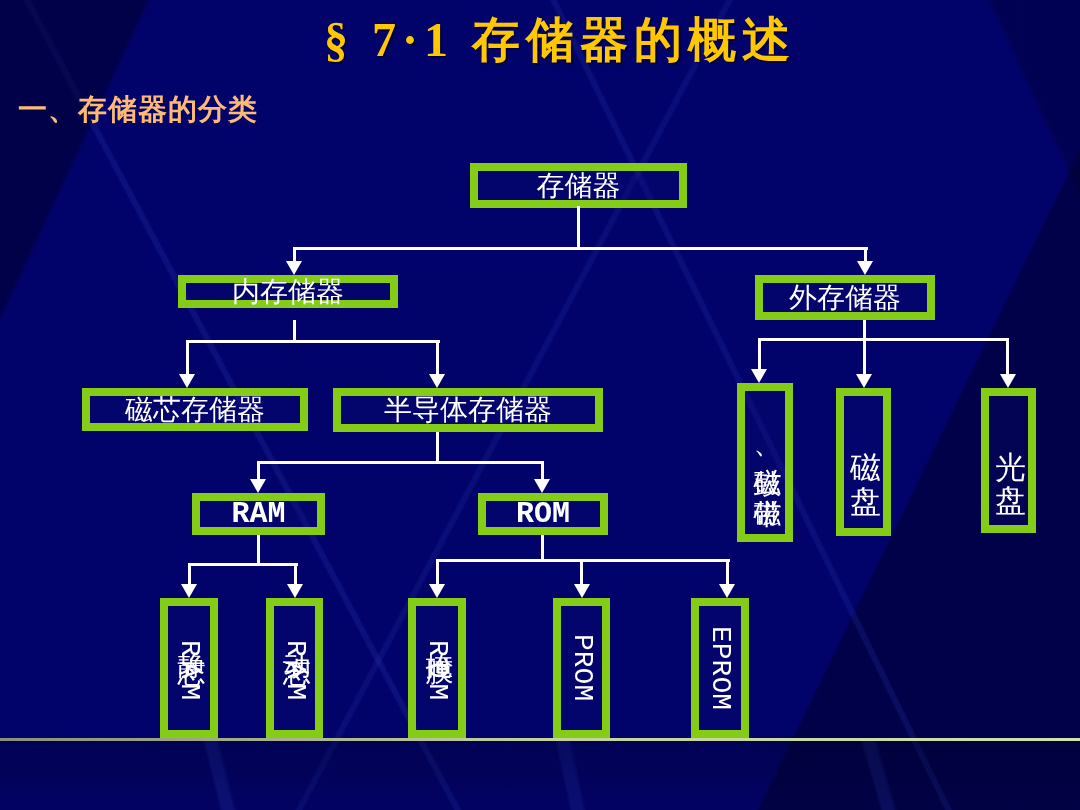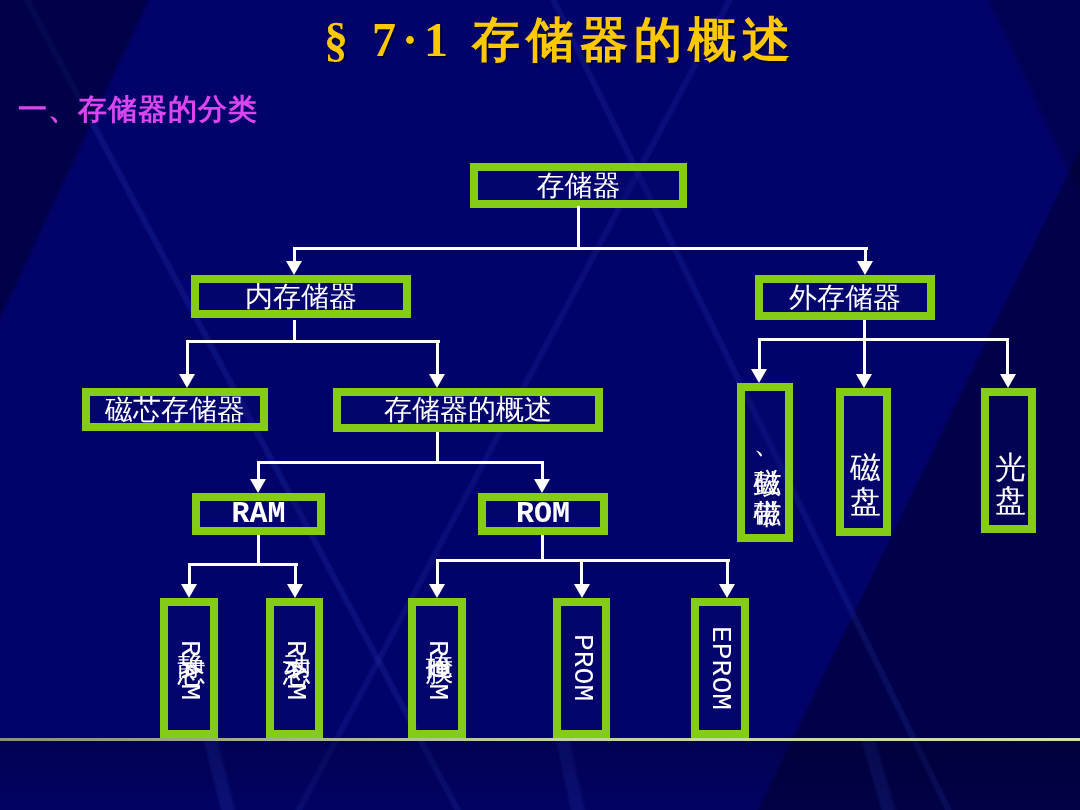--- a/index.html
+++ b/index.html
@@ -20,21 +20,21 @@
       linear-gradient(116deg, transparent 78%, rgba(0,0,35,0.45) 78.3%);
   }
   .title{
     position:absolute; left:0; top:8px; width:1080px; text-align:center;
     font-size:48px; font-weight:bold; letter-spacing:6px;
     color:#FFC800; text-shadow:2px 2px 0 rgba(0,0,0,0.4);margin-left:20px;
   }
   .heading{
     position:absolute; left:18px; top:90px;
     font-family:"Liberation Sans","DejaVu Sans",sans-serif;
-    font-size:29px; font-weight:bold; color:#d946ef; letter-spacing:1px;
+    font-size:29px; font-weight:bold; color:#fdba74; letter-spacing:1px;
   }
   .box{
     position:absolute; box-sizing:border-box;
     border:8px solid #84cc16; color:#FFFFFF;
     display:flex; align-items:center; justify-content:center;
     background:rgba(10,10,115,0.25);
   }
   .box .lbl{ font-size:28px; white-space:nowrap; }
   .box.mono .lbl{
     font-family:"Liberation Mono","DejaVu Sans Mono",monospace;
@@ -81,21 +81,21 @@
 
   <div>
     <div class="line" style="left:577px;top:206px;width:3px;height:44px"></div>
     <div class="line" style="left:293px;top:247px;width:575px;height:3px"></div>
     <div class="line" style="left:293px;top:250px;width:3px;height:12px"></div>
     <div class="arrow" style="left:286px;top:261px"></div>
     <div class="line" style="left:864px;top:250px;width:3px;height:12px"></div>
     <div class="arrow" style="left:857px;top:261px"></div>
   </div>
 
-  <div class="box" style="left:191px;top:275px;width:220px;height:43px">
+  <div class="box" style="left:178px;top:275px;width:220px;height:33px">
     <span class="lbl">内存储器</span>
   </div>
   <div class="box" style="left:755px;top:275px;width:180px;height:45px">
     <span class="lbl">外存储器</span>
   </div>
 
   <div>
     <div class="line" style="left:293px;top:320px;width:3px;height:23px"></div>
     <div class="line" style="left:186px;top:340px;width:254px;height:3px"></div>
     <div class="line" style="left:186px;top:343px;width:3px;height:32px"></div>
@@ -108,25 +108,25 @@
     <div class="line" style="left:863px;top:320px;width:3px;height:21px"></div>
     <div class="line" style="left:758px;top:338px;width:251px;height:3px"></div>
     <div class="line" style="left:758px;top:341px;width:3px;height:29px"></div>
     <div class="arrow" style="left:751px;top:369px"></div>
     <div class="line" style="left:863px;top:341px;width:3px;height:34px"></div>
     <div class="arrow" style="left:856px;top:374px"></div>
     <div class="line" style="left:1006px;top:341px;width:3px;height:34px"></div>
     <div class="arrow" style="left:1000px;top:374px"></div>
   </div>
 
-  <div class="box" style="left:82px;top:388px;width:186px;height:43px">
+  <div class="box" style="left:82px;top:388px;width:226px;height:43px">
     <span class="lbl">磁芯存储器</span>
   </div>
   <div class="box" style="left:333px;top:388px;width:270px;height:44px">
-    <span class="lbl">存储器的概述</span>
+    <span class="lbl">半导体存储器</span>
   </div>
 
   <div class="box v tight" style="left:737px;top:383px;width:56px;height:159px">
     <span class="lbl">磁鼓、磁带</span>
   </div>
   <div class="box v loose" style="left:836px;top:388px;width:55px;height:148px">
     <span class="lbl">磁盘</span>
   </div>
   <div class="box v loose" style="left:981px;top:388px;width:55px;height:145px">
     <span class="lbl">光盘</span>

